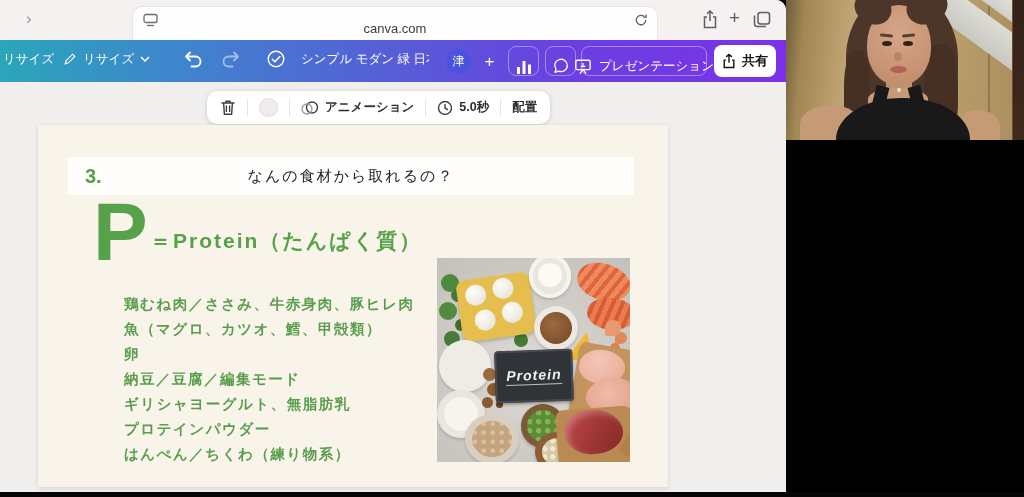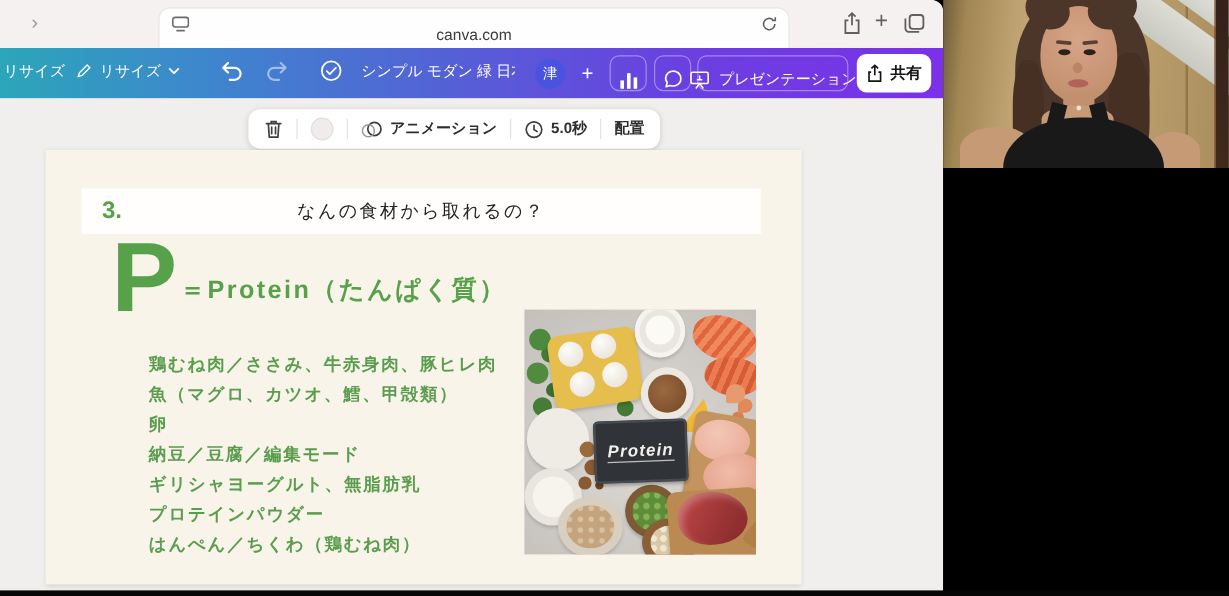--- a/index.html
+++ b/index.html
@@ -336,21 +336,21 @@
         </div>
         <div id="big-p">P</div>
         <div id="protein-line">＝Protein（たんぱく質）</div>
         <div id="food-list">
           <div class="food-line">鶏むね肉／ささみ、牛赤身肉、豚ヒレ肉</div>
           <div class="food-line">魚（マグロ、カツオ、鱈、甲殻類）</div>
           <div class="food-line">卵</div>
           <div class="food-line">納豆／豆腐／編集モード</div>
           <div class="food-line">ギリシャヨーグルト、無脂肪乳</div>
           <div class="food-line">プロテインパウダー</div>
-          <div class="food-line">はんぺん／ちくわ（鶏むね肉）</div>
+          <div class="food-line">はんぺん／ちくわ（練り物系）</div>
         </div>
 
         <div id="photo">
           <div class="p greens1"></div>
           <div class="p greens2"></div>
           <div class="p carton">
             <span class="egg" style="left:8px;top:6px;"></span>
             <span class="egg" style="left:36px;top:3px;"></span>
             <span class="egg" style="left:14px;top:32px;"></span>
             <span class="egg" style="left:42px;top:28px;"></span>

